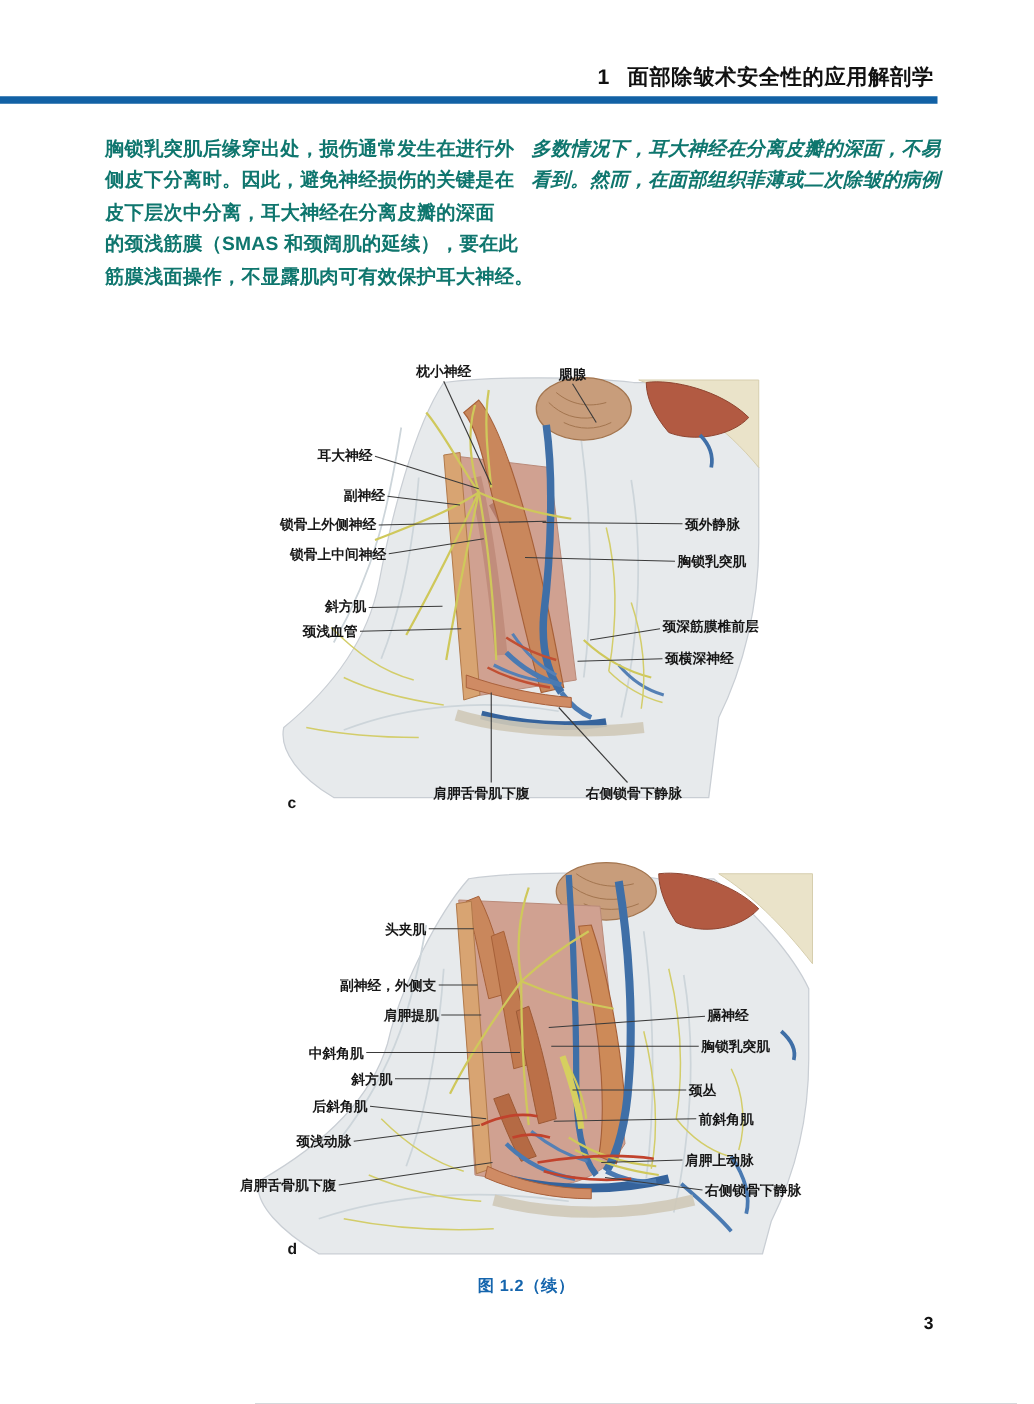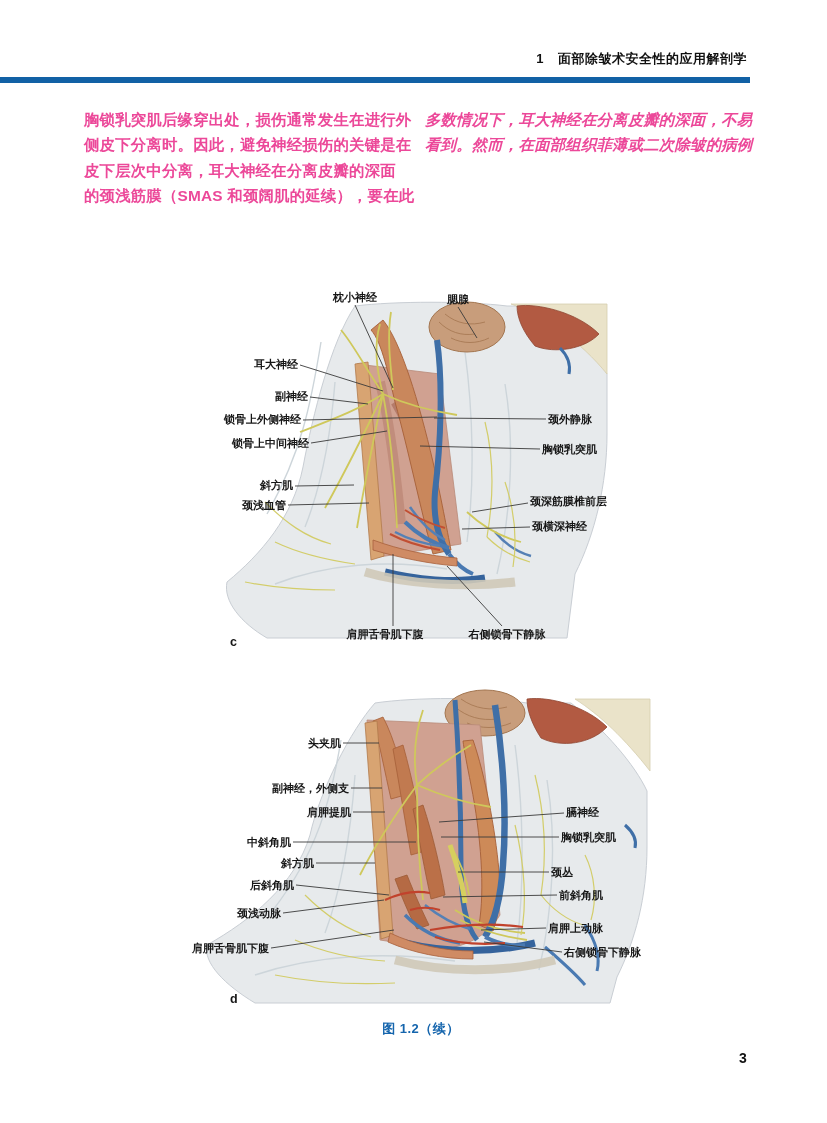--- a/index.html
+++ b/index.html
@@ -7,32 +7,32 @@
     position:relative;
     width:827px;height:1123px;
     background:#ffffff;
     margin:0 auto;
     overflow:hidden;
     font-family:"Liberation Sans", sans-serif;
   }
   
   .running-head{
     position:absolute;top:50px;right:80px;
-    font-size:13px;font-weight:700;color:#111;
+    font-size:17px;font-weight:700;color:#111;
     letter-spacing:.5px;white-space:nowrap;
   }
   .running-head .chapnum{margin-right:14px;}
   .head-rule{
     position:absolute;left:0;top:77px;width:750px;height:6px;
     background:#1261a5;
   }
   
   .col{
     position:absolute;top:107px;
-    font-size:15.4px;font-weight:700;color:#ec4899;
+    font-size:15.4px;font-weight:700;color:#0f766e;
     line-height:25.4px;letter-spacing:.2px;
   }
   .col .tline{white-space:pre;}
   .col-left{left:84px;width:330px;}
   .col-right{left:425px;width:324px;font-style:italic;}
   
   .fig{position:absolute;}
   .fig-c{left:205px;top:282px;width:410px;height:378px;}
   .fig-d{left:155px;top:685px;width:505px;height:325px;}
   svg text{
@@ -59,20 +59,21 @@
   <div class="running-head">
     <span class="chapnum">1</span><span>面部除皱术安全性的应用解剖学</span>
   </div>
   <div class="head-rule"></div>
 
   <div class="col col-left">
     <div class="tline">胸锁乳突肌后缘穿出处，损伤通常发生在进行外</div>
     <div class="tline">侧皮下分离时。因此，避免神经损伤的关键是在</div>
     <div class="tline">皮下层次中分离，耳大神经在分离皮瓣的深面</div>
     <div class="tline">的颈浅筋膜（SMAS 和颈阔肌的延续），要在此</div>
+    <div class="tline">筋膜浅面操作，不显露肌肉可有效保护耳大神经。</div>
   </div>
   <div class="col col-right">
     <div class="tline">多数情况下，耳大神经在分离皮瓣的深面，不易</div>
     <div class="tline">看到。然而，在面部组织菲薄或二次除皱的病例</div>
   </div>
 
   <svg class="fig fig-c" viewBox="0 0 410 378">
 
     <path d="M150,24 C190,19 262,19 302,24 L338,24 C362,42 390,70 402,92 L402,152 C402,202 390,252 370,292 L362,356 L62,356 C36,341 18,319 22,300 C56,272 88,235 98,185 C108,132 126,60 150,24 Z" fill="#e7eaec" stroke="#c9ced4" stroke-width="1"></path>
 

